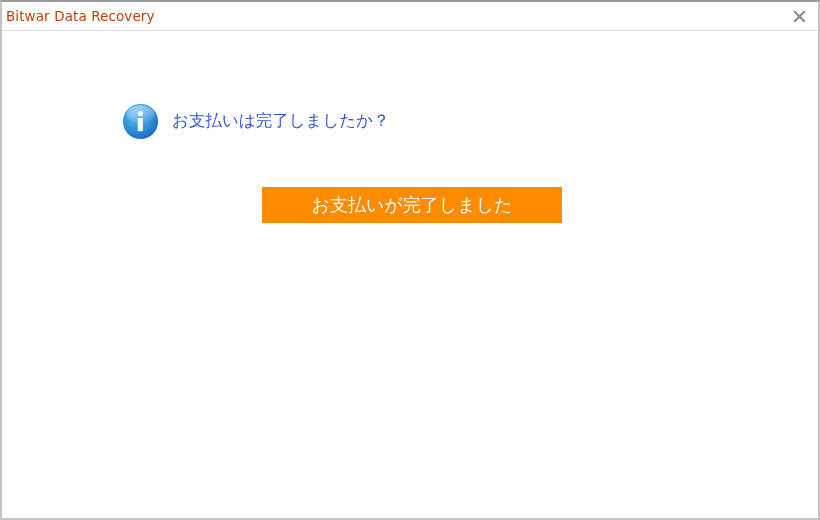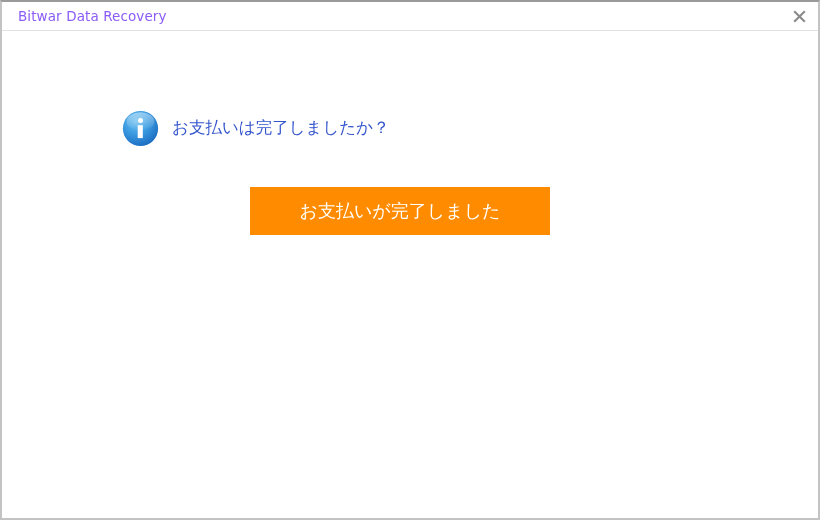--- a/index.html
+++ b/index.html
@@ -33,26 +33,26 @@
     position: absolute;
     left: 0;
     top: 0;
     right: 0;
     height: 28px;
     background: #ffffff;
     border-bottom: 1px solid #e2e2e2;
   }
   .title-text {
     position: absolute;
-    left: 16px;
+    left: 4px;
     top: 0;
     height: 28px;
     line-height: 28px;
     font-size: 13.5px;
-    color: #8b5cf6;
+    color: #c2410c;
     letter-spacing: 0.1px;
     white-space: nowrap;
     font-family: "DejaVu Sans", "Liberation Sans", sans-serif;
   }
   .close-button {
     position: absolute;
     right: 4px;
     top: 0;
     width: 30px;
     height: 28px;
@@ -70,21 +70,21 @@
     top: 29px;
     right: 0;
     bottom: 0;
     background: #ffffff;
   }
 
   
   .message-row {
     position: absolute;
     left: 120px;
-    top: 79px;
+    top: 72px;
     display: flex;
     align-items: center;
   }
   .info-icon {
     width: 37px;
     height: 37px;
     flex: 0 0 37px;
     display: block;
   }
   .message-text {
@@ -92,23 +92,23 @@
     font-size: 16.5px;
     color: #3355cc;
     white-space: nowrap;
     line-height: 1;
     font-family: "DejaVu Sans", "Liberation Sans", sans-serif;
   }
 
   
   .btn {
     position: absolute;
-    left: 248px;
+    left: 260px;
     width: 300px;
-    height: 48px;
+    height: 36px;
     border: none;
     padding: 0;
     margin: 0;
     color: #ffffff;
     font-size: 18px;
     font-family: "DejaVu Sans", "Liberation Sans", sans-serif;
     cursor: pointer;
     display: flex;
     align-items: center;
     justify-content: center;

